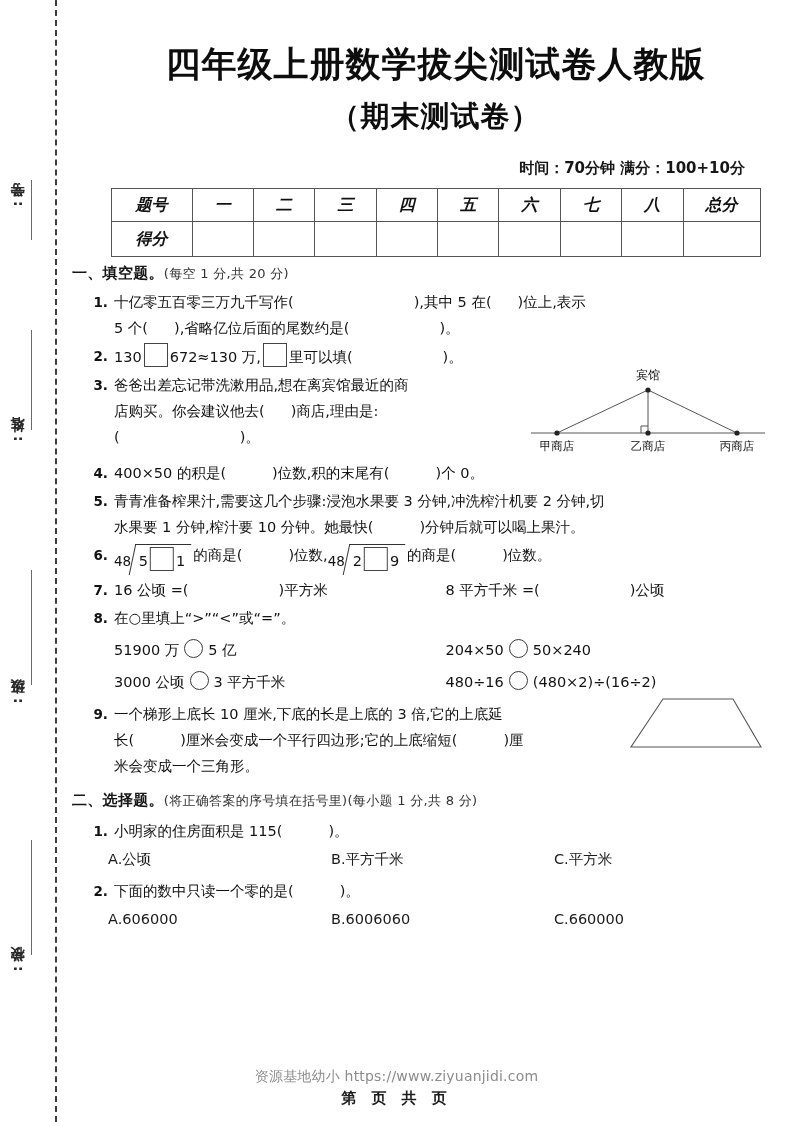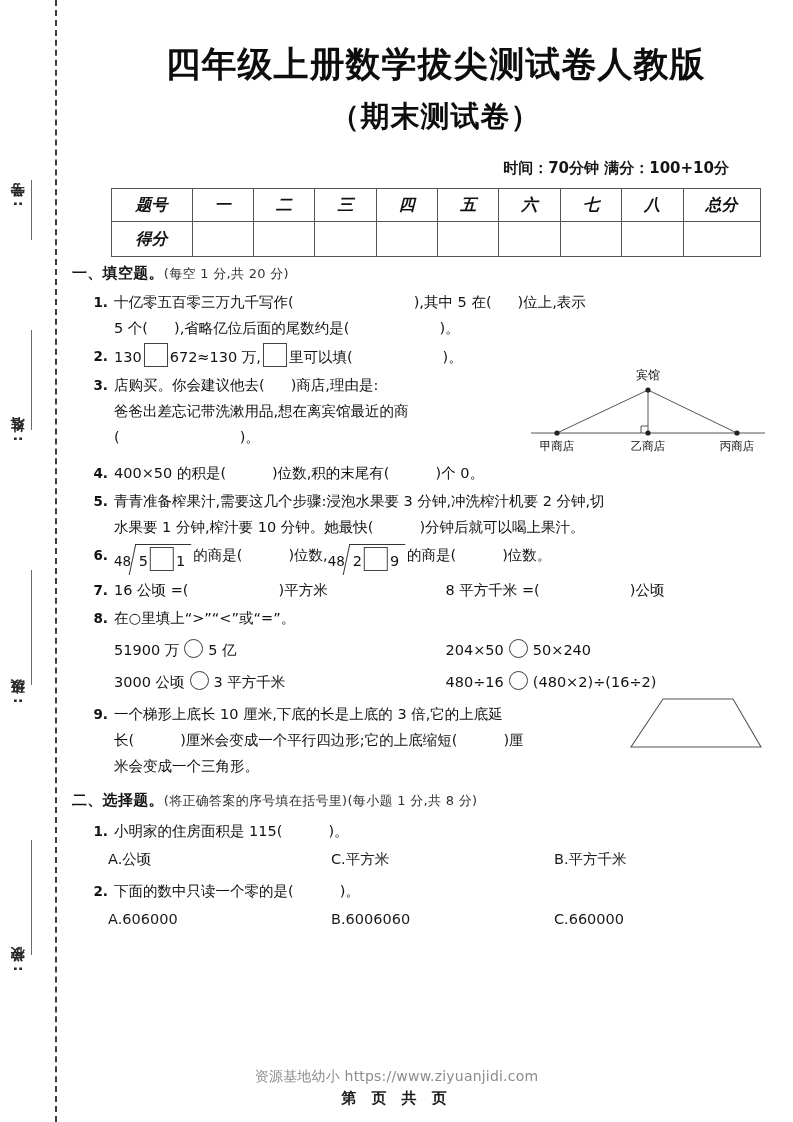--- a/index.html
+++ b/index.html
@@ -66,21 +66,21 @@
   .title-sub {
     font-size: 29px;
     font-weight: 700;
     letter-spacing: 1px;
     margin-top: 12px;
     color: #0d0d0d;
   }
 
   .meta-line {
     margin-top: 22px;
-    padding-right: 64px;
+    padding-right: 48px;
     text-align: right;
     font-size: 15px;
     font-weight: 700;
     color: #161616;
   }
 
   
   #score-table-wrap { margin: 10px auto 0; width: 650px; font-style: italic; }
   table.score {
     border-collapse: collapse;
@@ -314,24 +314,24 @@
         <circle cx="125" cy="67" r="2.6" fill="#222"></circle>
         <circle cx="214" cy="67" r="2.6" fill="#222"></circle>
         <text x="34" y="84" font-size="11.5" text-anchor="middle" fill="#111">甲商店</text>
         <text x="125" y="84" font-size="11.5" text-anchor="middle" fill="#111">乙商店</text>
         <text x="214" y="84" font-size="11.5" text-anchor="middle" fill="#111">丙商店</text>
       </svg>
     </div>
     <div class="q">
       <div class="num">3.</div>
       <div class="body">
+        <span class="ln">爸爸出差忘记带洗漱用品,想在离宾馆最近的商</span>
         <span class="ln">
           <span>店购买。你会建议他去(</span><span class="gap-sm"></span><span>)商店,理由是:</span>
         </span>
-        <span class="ln">爸爸出差忘记带洗漱用品,想在离宾馆最近的商</span>
         <span class="ln">
           <span>(</span><span class="gap-xl"></span><span>)。</span>
         </span>
       </div>
     </div>
     <div class="clr"></div>
 
     <div class="q">
       <div class="num">4.</div>
       <div class="body">
@@ -405,22 +405,22 @@
     </div>
 
     <div class="q" style="margin-top:8px;">
       <div class="num">1.</div>
       <div class="body">
         <span>小明家的住房面积是 115(</span><span class="gap-md"></span><span>)。</span>
       </div>
     </div>
     <div class="choices" style="margin-bottom:6px;">
       <span>A.公顷</span>
+      <span>B.平方千米</span>
       <span>C.平方米</span>
-      <span>B.平方千米</span>
     </div>
 
     <div class="q">
       <div class="num">2.</div>
       <div class="body">
         <span>下面的数中只读一个零的是(</span><span class="gap-md"></span><span>)。</span>
       </div>
     </div>
     <div class="choices">
       <span>A.606000</span>

